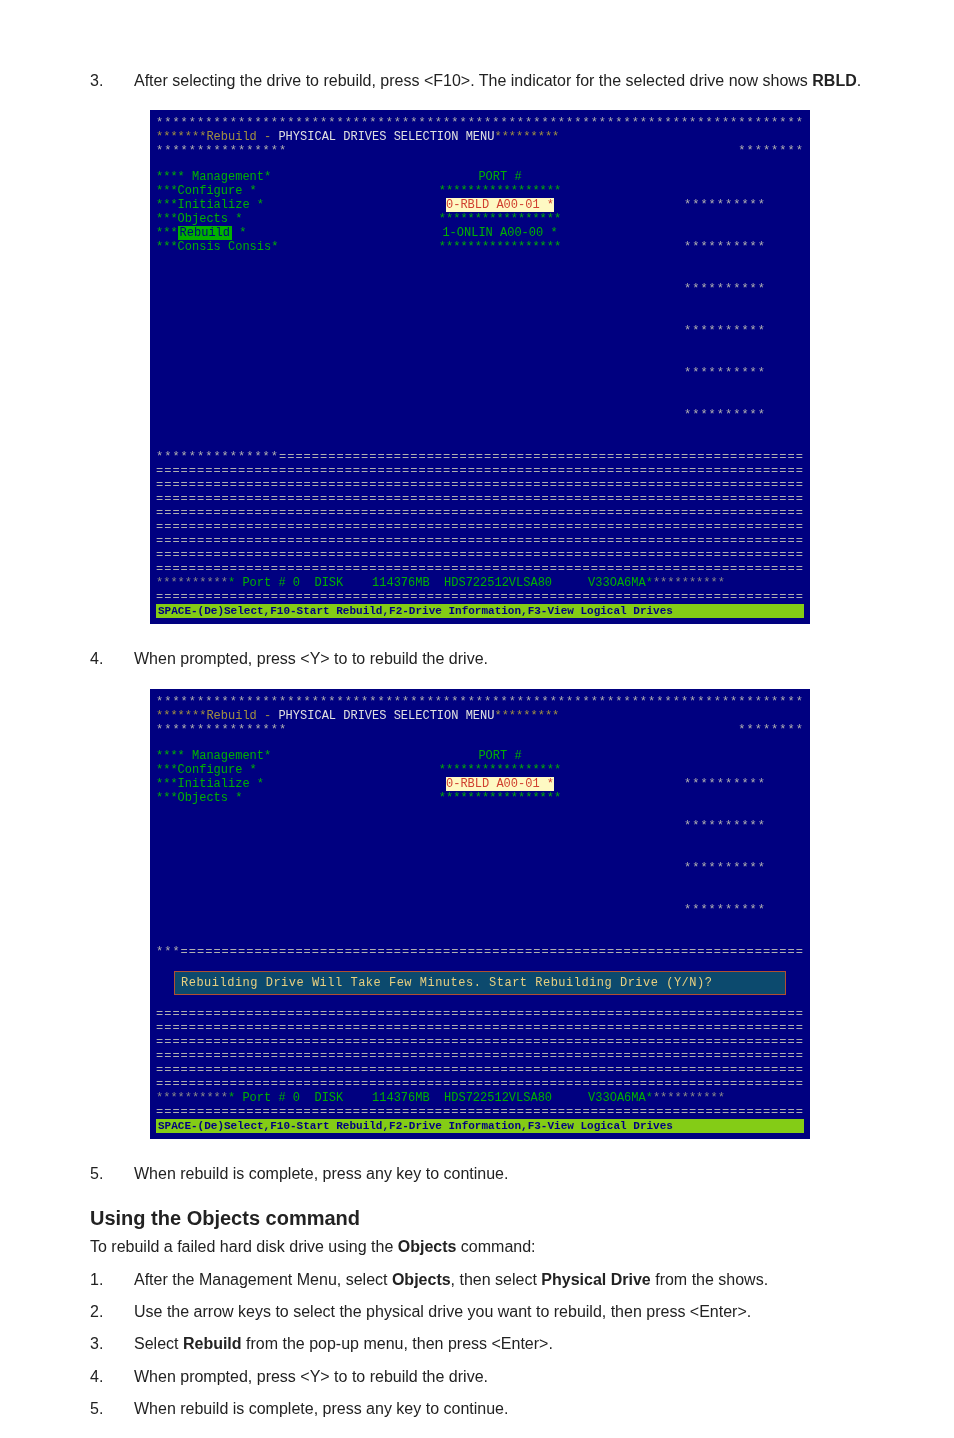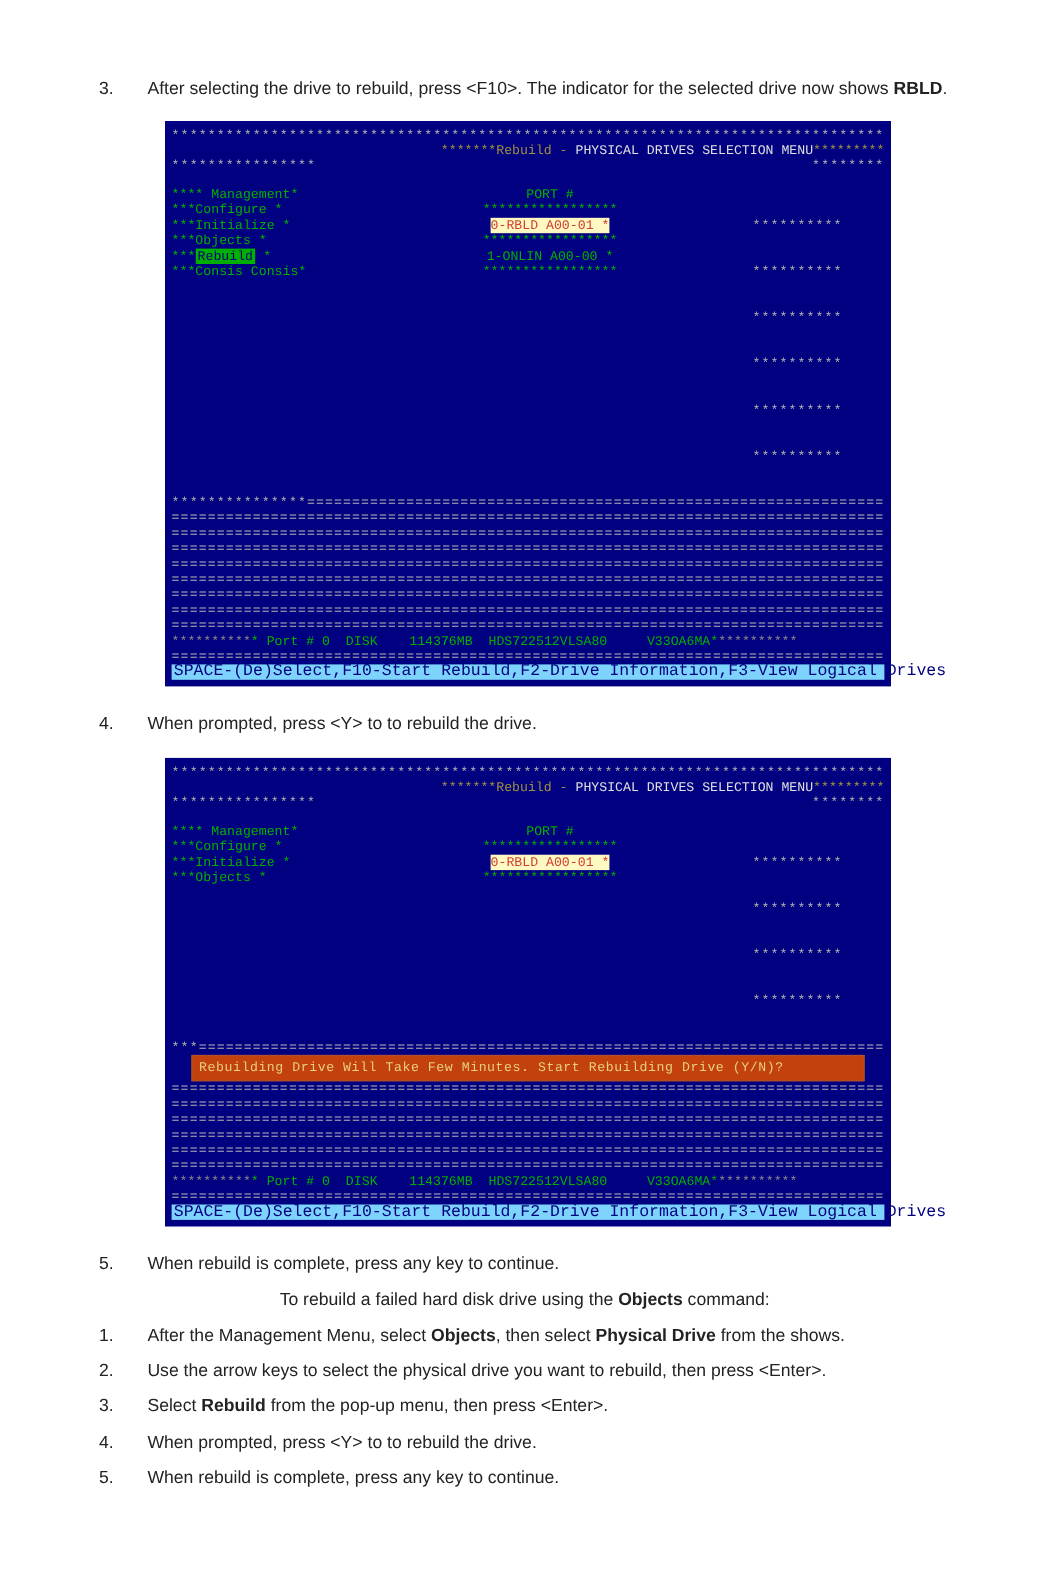--- a/index.html
+++ b/index.html
@@ -44,21 +44,21 @@
   }
   .bios .fill-row {
     color: #b0b0b0;
     white-space: pre;
     letter-spacing: 1px;
     overflow: hidden;
     height: 14px;
   }
   .bios .title-row {
     color: #e0e0e0;
-    text-align: right;
+    text-align: left;
     white-space: pre;
   }
   .bios .title-row .goldish { color: #a09040; }
   .bios .cols {
     display: flex;
     margin-top: 12px;
   }
   .bios .leftcol {
     width: 160px;
     color: #00b000;
@@ -80,46 +80,46 @@
     white-space: pre;
     letter-spacing: 1px;
   }
   .bios .footer-info {
     color: #00b000;
     text-align: left;
     white-space: pre;
   }
   .bios .footer-info .dark { color: #888; }
   .bios .help-bar {
-    background: #7dd3fc;
+    background: #84cc16;
     color: #000080;
     padding: 0 2px;
-    font-size: 15px;
-    white-space: pre;
+    font-size: 11px;
+    white-space: pre;
+    font-weight: bold;
   }
   .bios .prompt-box {
-    margin: 0 18px;
+    margin: 12px 18px;
     border: 1px solid #b05030;
-    background: #c2410c;
+    background: #0c4a6e;
     color: #e8d080;
     padding: 4px 6px;
     font-size: 12px;
     letter-spacing: 0.5px;
   }
   .bios .lrow { height: 14px; }
 
   h2.section-title {
     font-size: 20px;
     font-weight: bold;
     margin: 22px 0 6px 0;
   }
   .intro {
     margin: 4px 0 10px 0;
     line-height: 1.4;
-    text-align: center;
   }
 </style>
 </head>
 <body>
 
 <div class="page">
 
   <div class="step-item">
     <div class="step-num">3.</div>
     <div class="step-body">
@@ -215,20 +215,21 @@
       <div class="fill-row">================================================================================</div>
       <div class="help-bar">SPACE-(De)Select,F10-Start Rebuild,F2-Drive Information,F3-View Logical Drives</div>
     </div>
   </div>
 
   <div class="step-item">
     <div class="step-num">5.</div>
     <div class="step-body">When rebuild is complete, press any key to continue.</div>
   </div>
 
+  <h2 class="section-title">Using the Objects command</h2>
   <p class="intro">
     <span>To rebuild a failed hard disk drive using the </span><b>Objects</b><span> command:</span>
   </p>
 
   <div class="step-item">
     <div class="step-num">1.</div>
     <div class="step-body">
       <span>After the Management Menu, select </span><b>Objects</b><span>, then select </span><b>Physical Drive</b><span> from the shows.</span>
     </div>
   </div>

